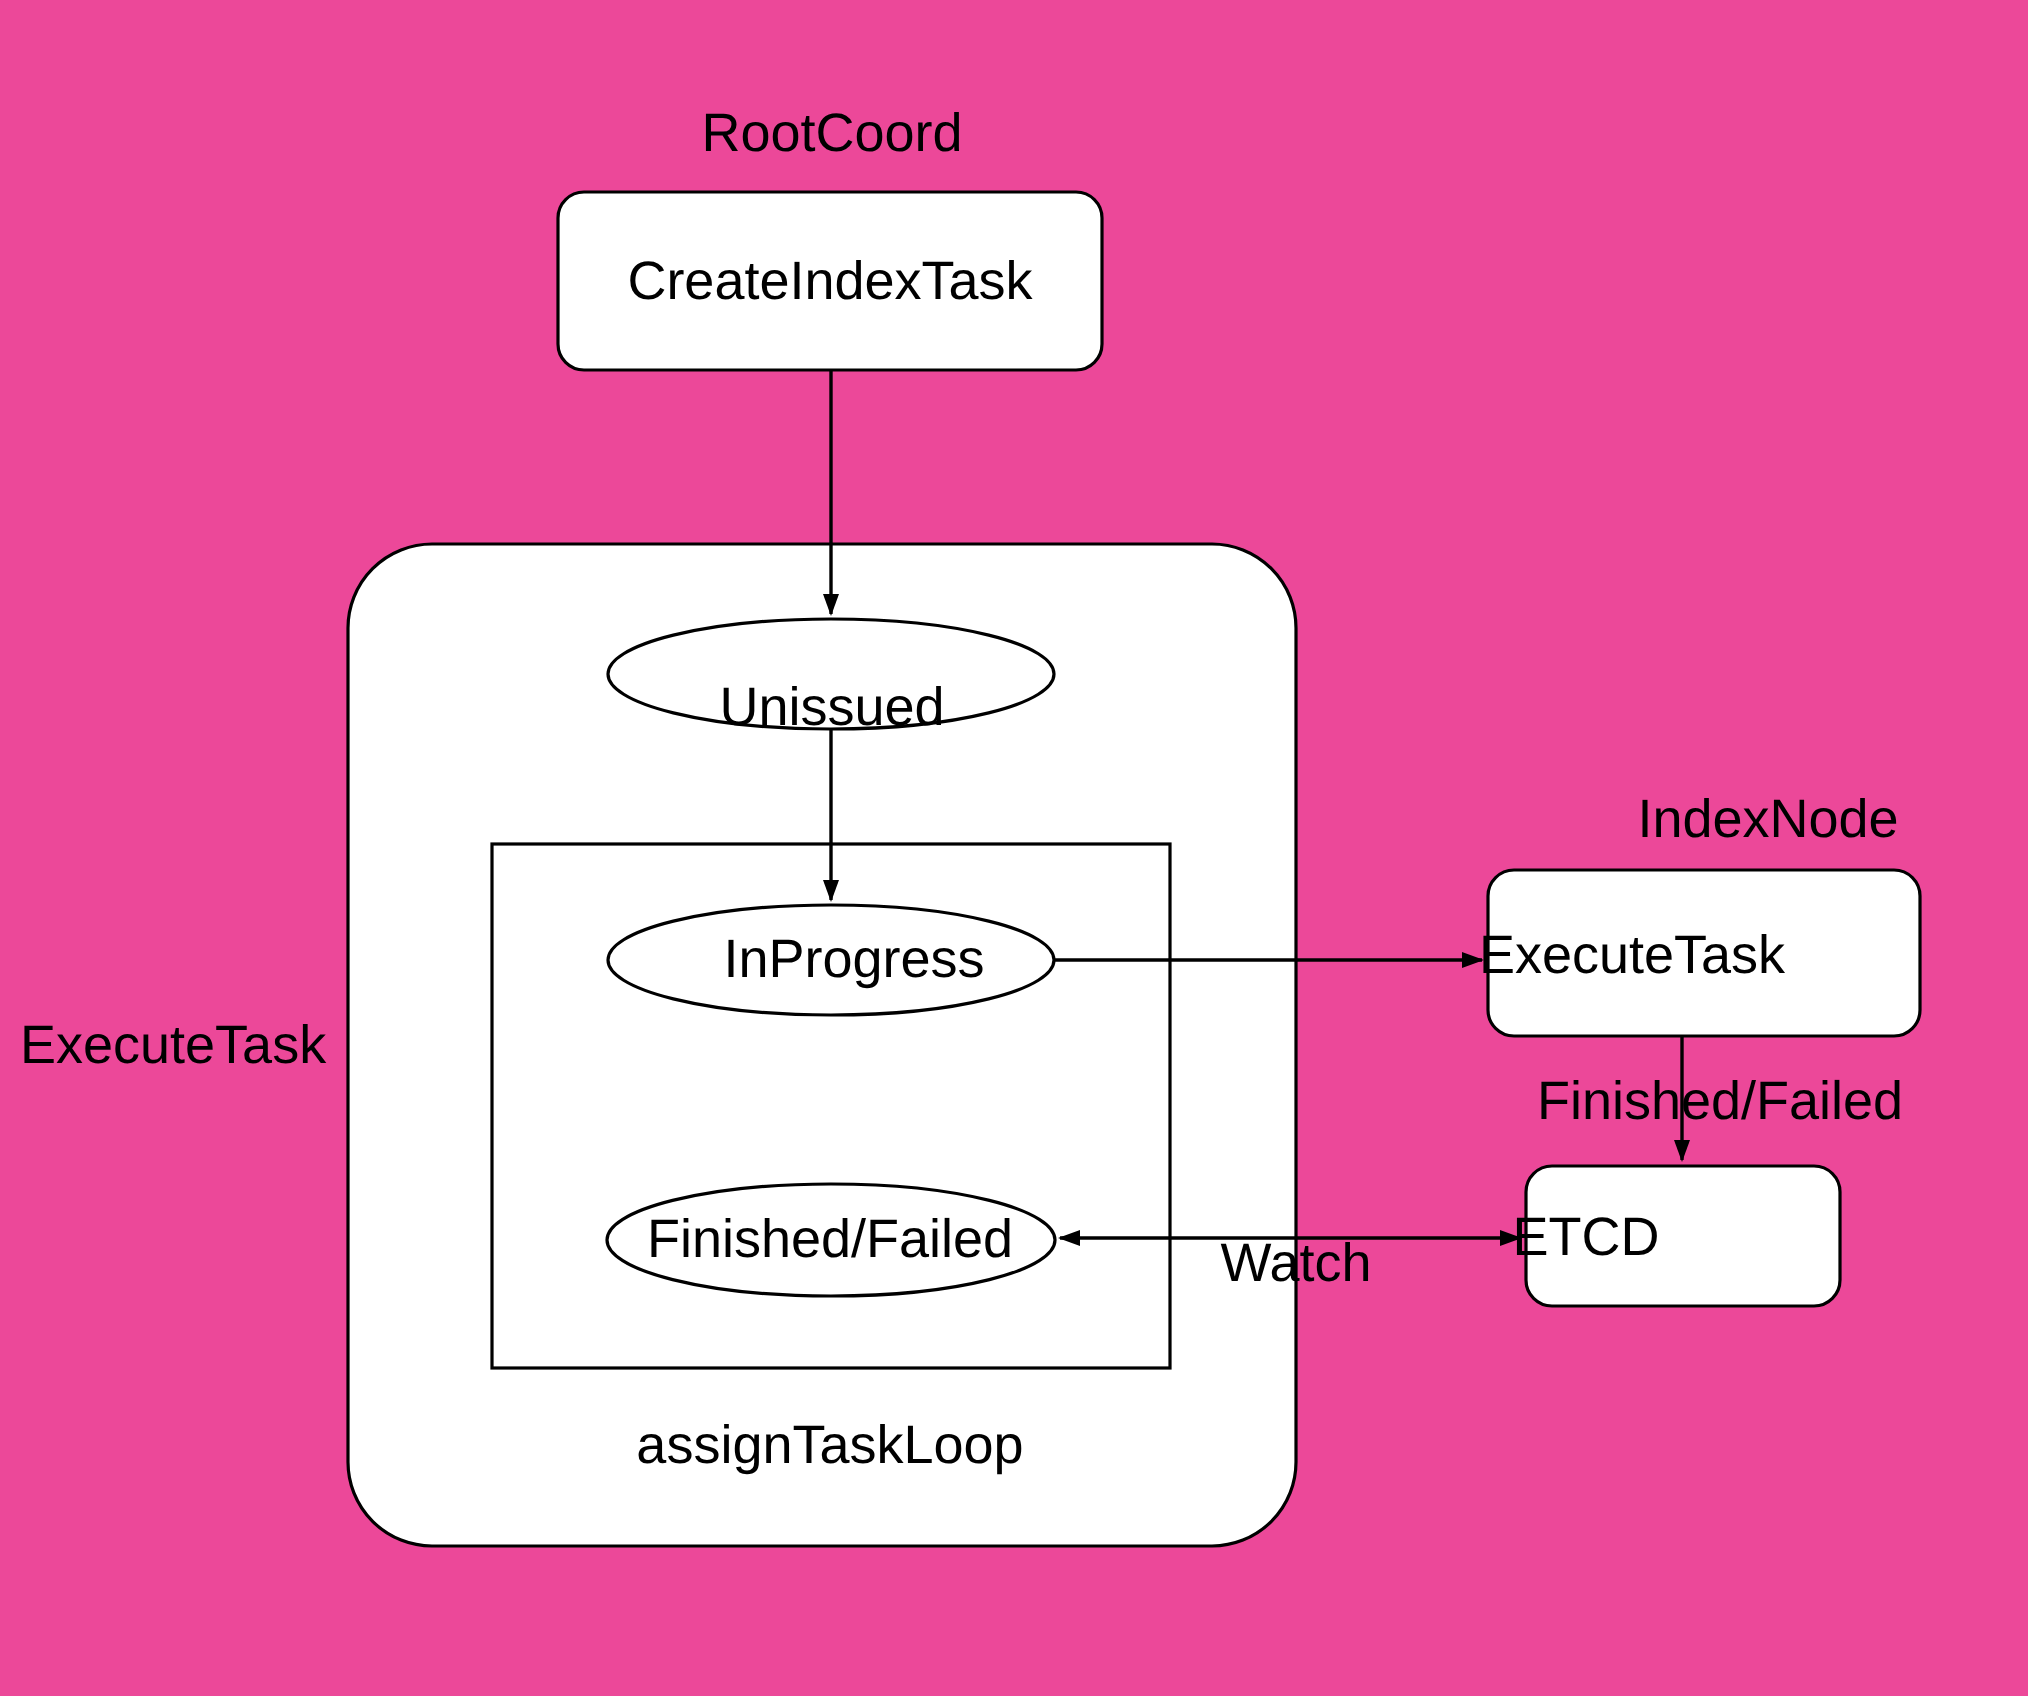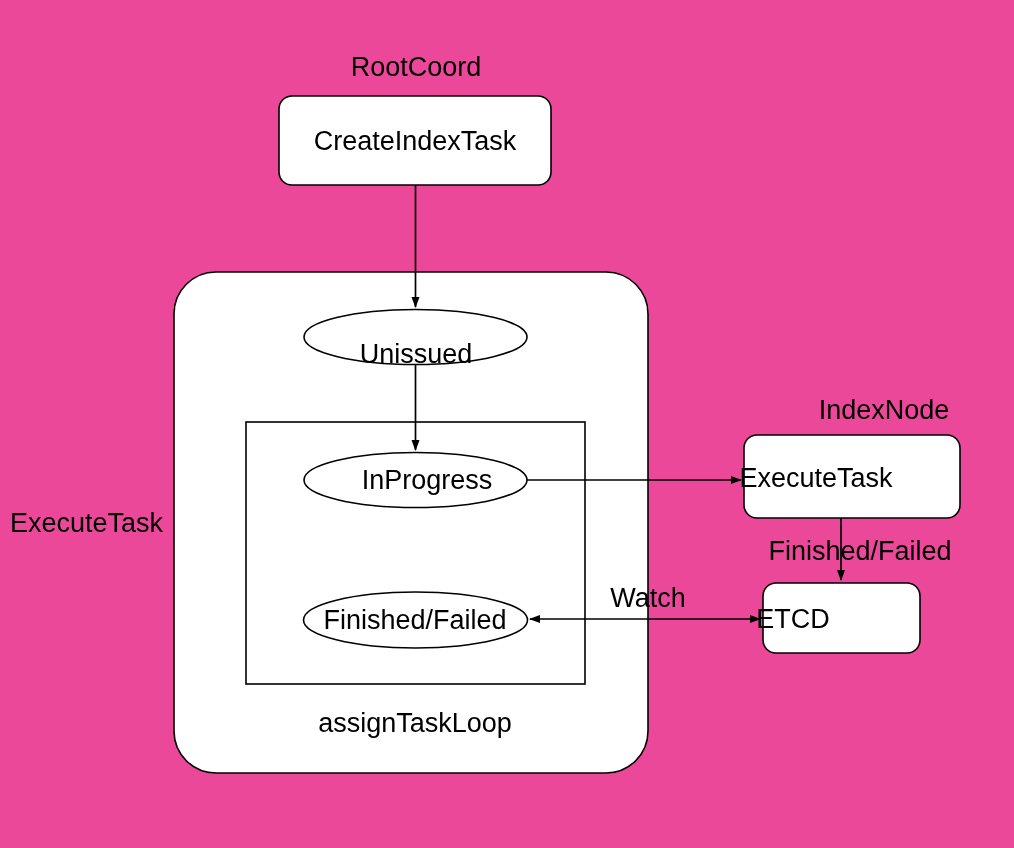--- a/index.html
+++ b/index.html
@@ -107,15 +107,15 @@
 
   <div class="diagram-text" style="left:415px; top:620px;">Finished/Failed</div>
 
   <div class="diagram-text" style="left:816px; top:478px;">ExecuteTask</div>
 
   <div class="diagram-text" style="left:793px; top:619px;">ETCD</div>
 
 
   <div class="diagram-text" style="left:860px; top:551px;">Finished/Failed</div>
 
-  <div class="diagram-text" style="left:648px; top:598px;">Watch</div>
+  <div class="diagram-text" style="left:648px; top:632px;">Watch</div>
 
 </div>
 
 </body></html>

